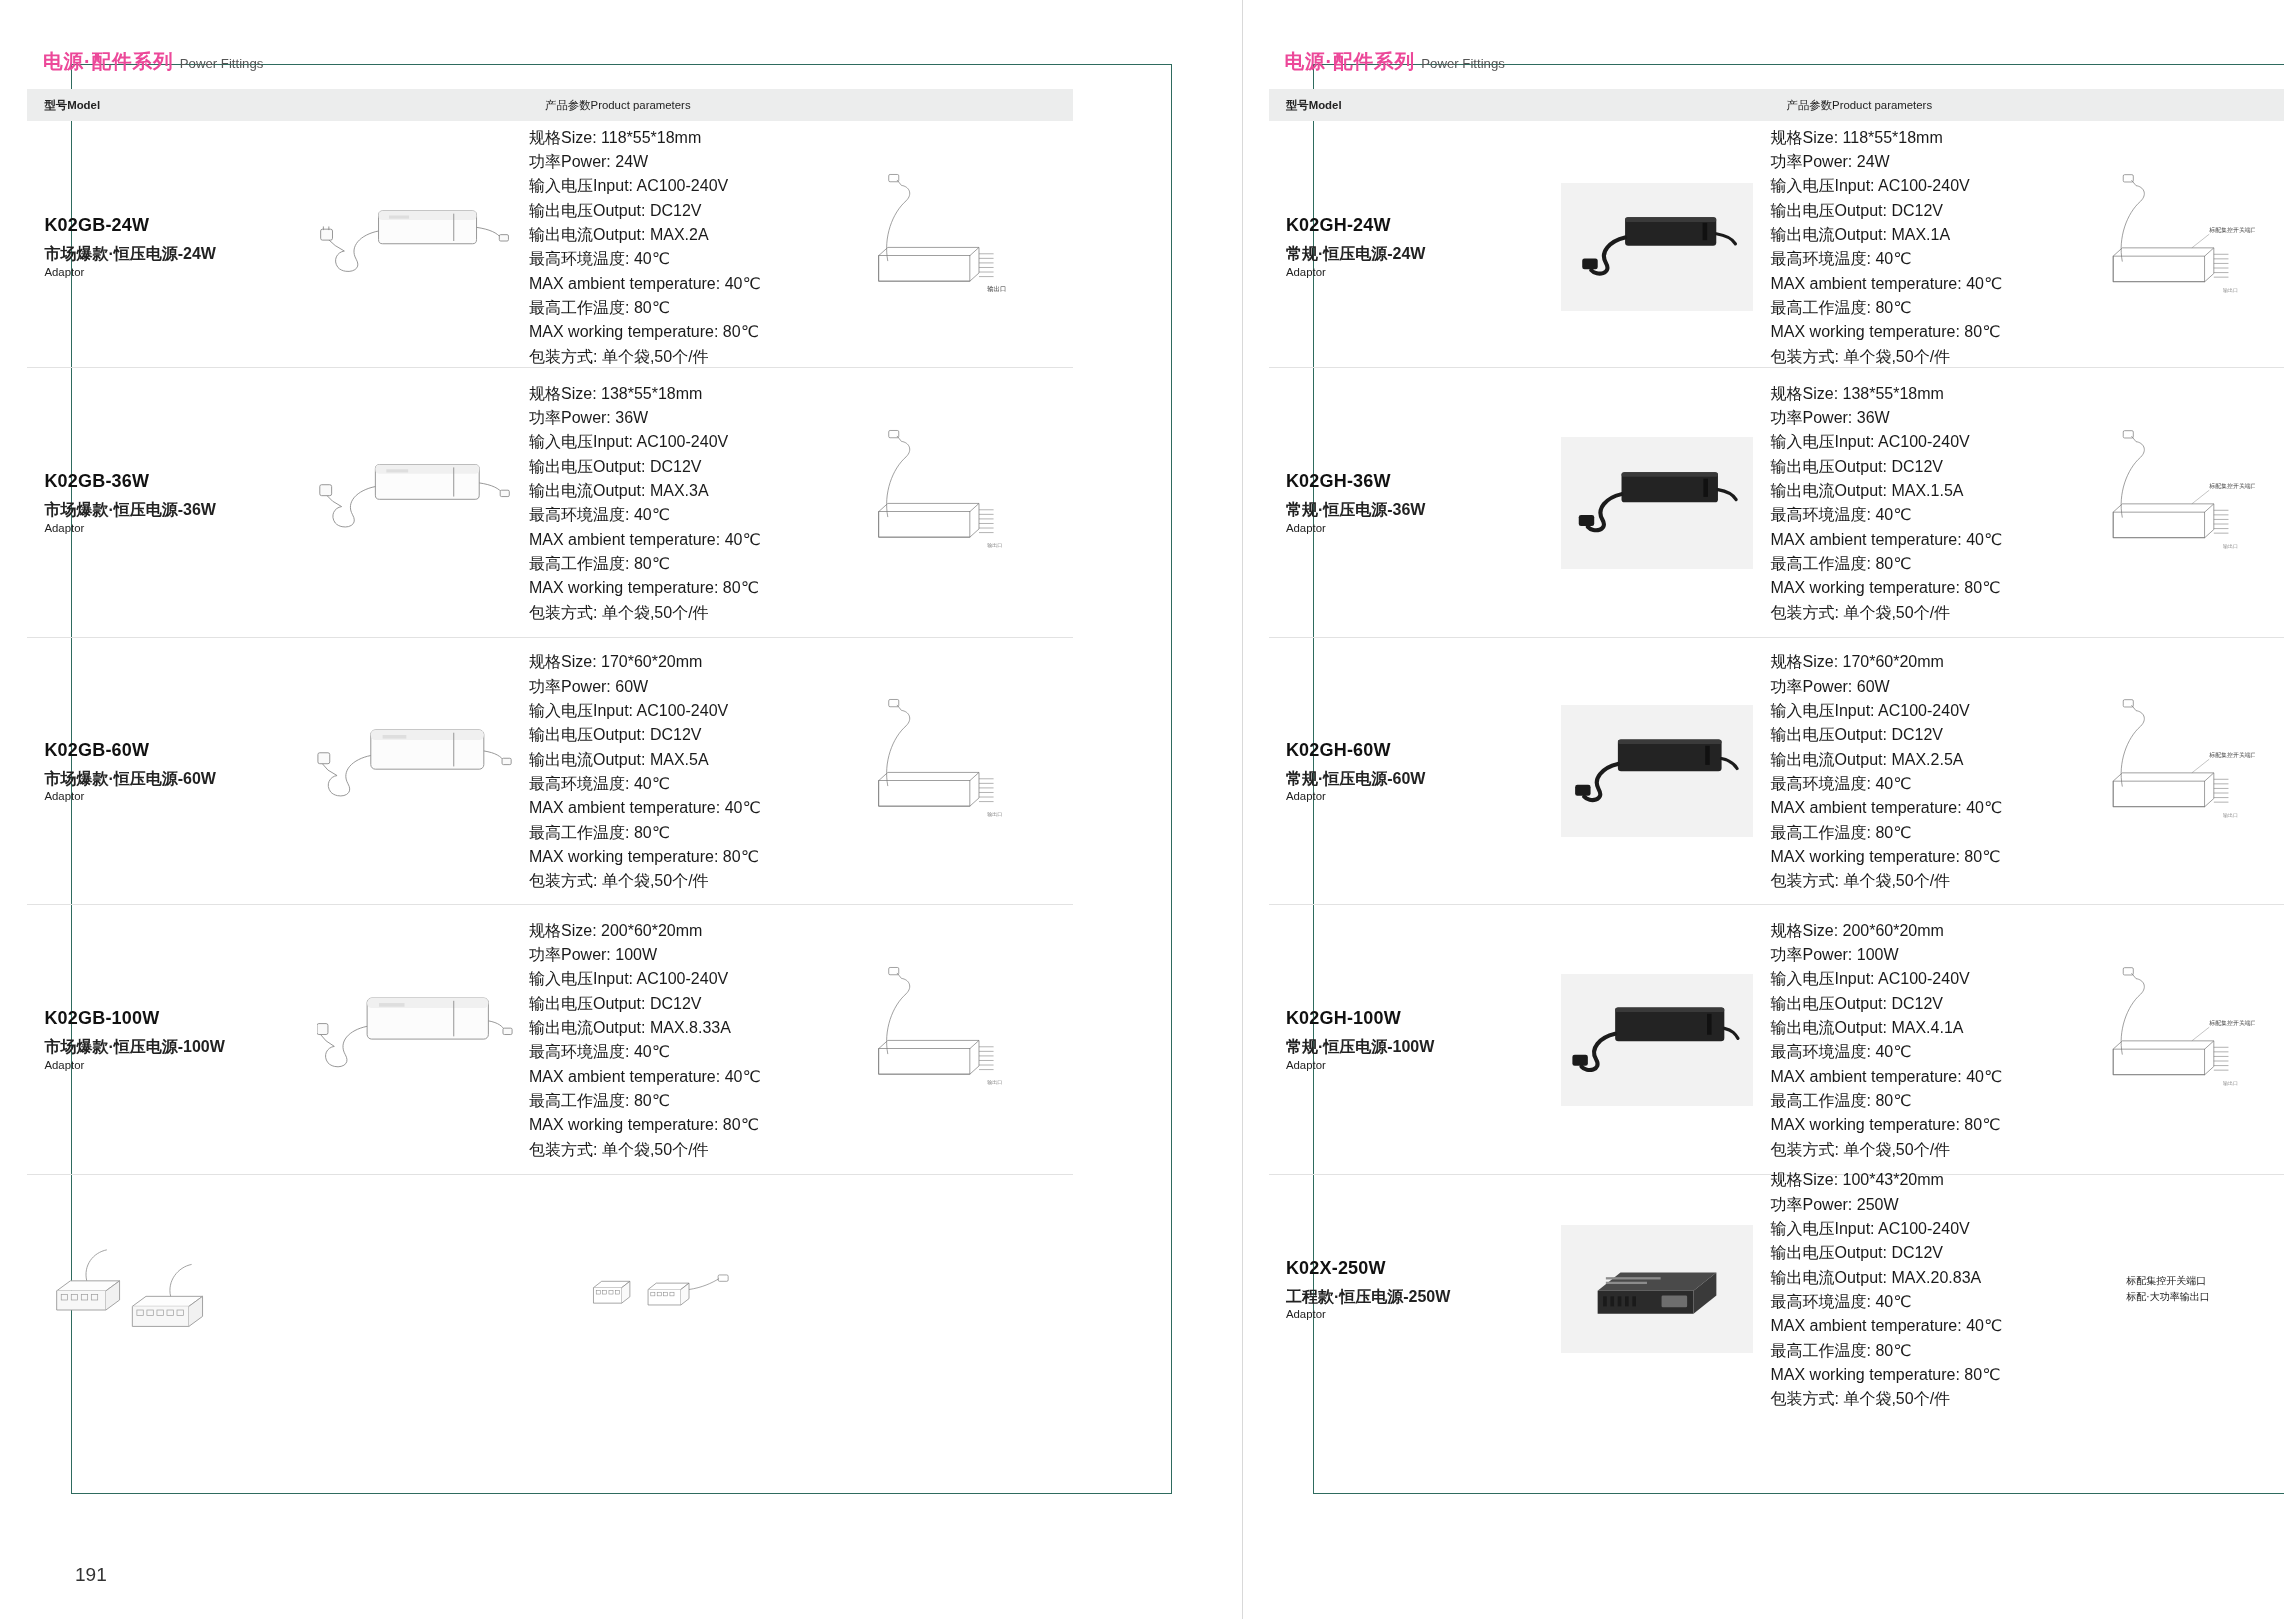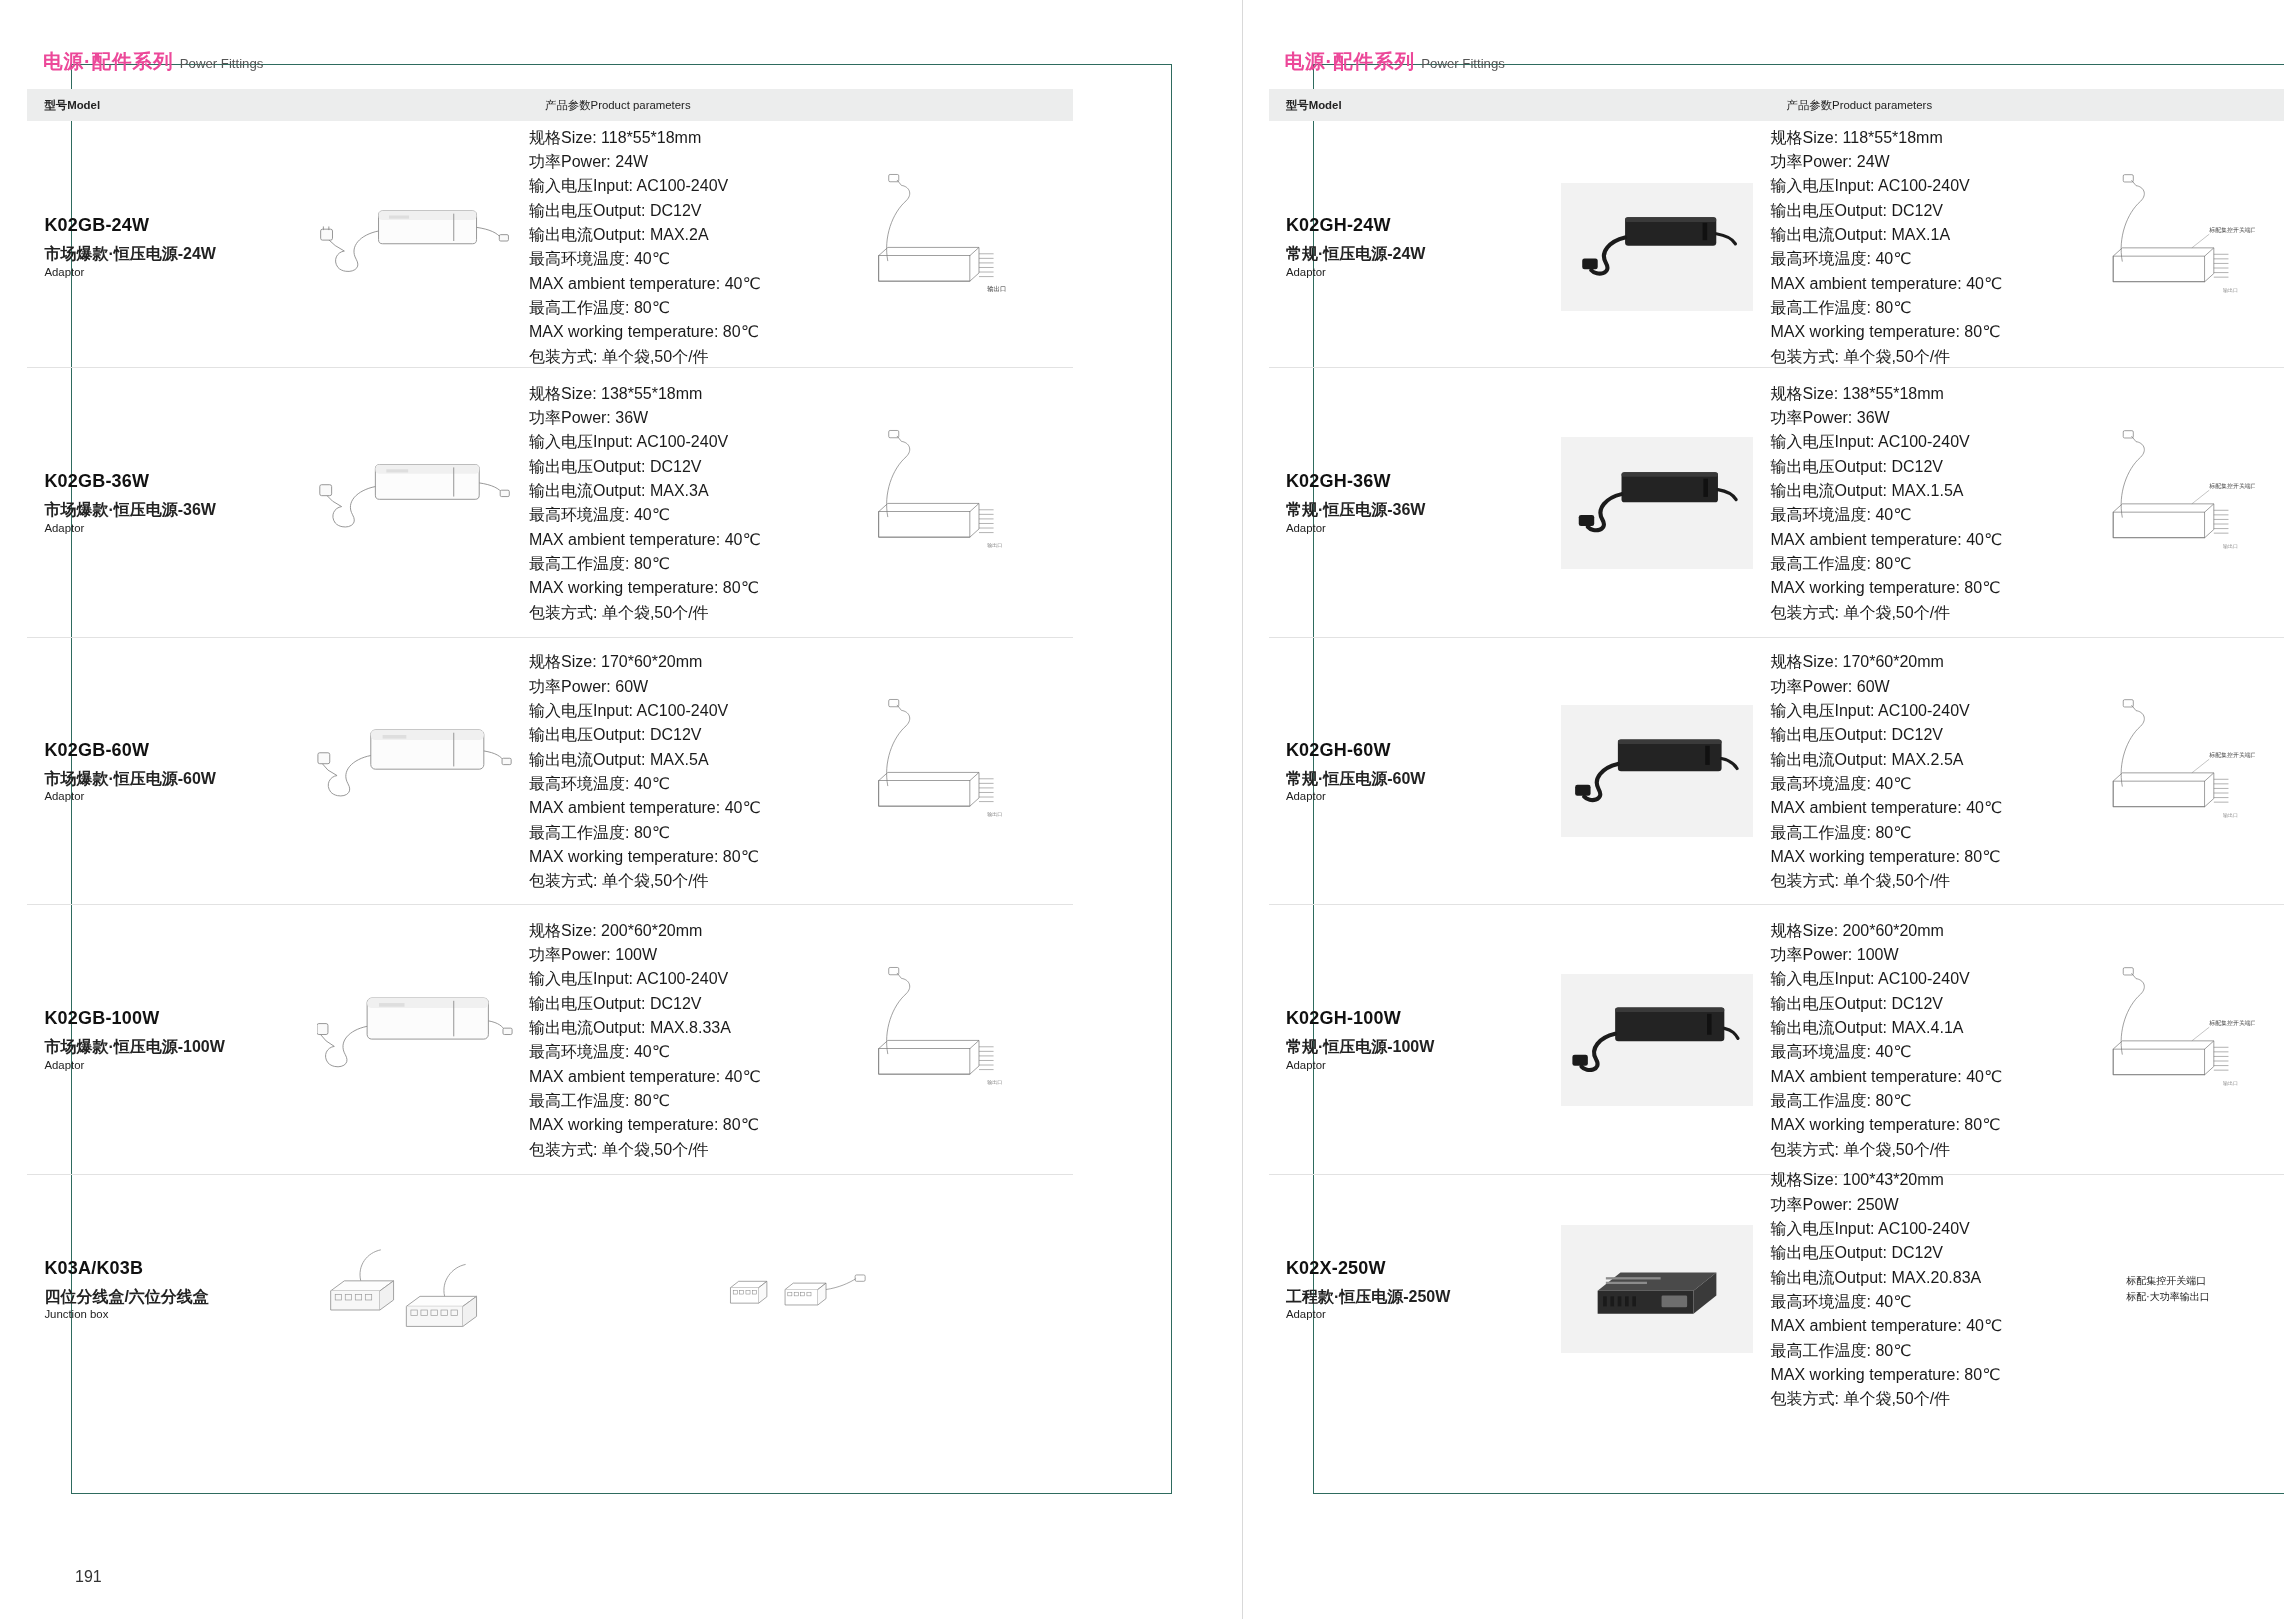--- a/index.html
+++ b/index.html
@@ -80,21 +80,21 @@
     flex:1;
     display:flex;align-items:center;justify-content:center;
     box-sizing:border-box;
   }
 
   .photo-box{background:#f2f2f2;display:flex;align-items:center;justify-content:center;}
 
   .page-num{
     position:absolute;
     bottom:34px;
-    font-size:16px;
+    font-size:19px;
     color:#333;
   }
   .page-left .page-num{left:75px;}
 
   .note-lines{font-size:10px;line-height:1.6;color:#1a1a1a;}
   svg{display:block;}
   .tiny-label{font-size:14px;fill:#333;}
 </style>
 </head>
 <body>
@@ -352,25 +352,20 @@
               </g>
               <line x1="300" y1="246" x2="100" y2="246"></line>
               <line x1="100" y1="246" x2="100" y2="190"></line>
             </g>
             <text x="338" y="268" font-size="11" fill="#777">输出口</text>
           </svg>
         </div>
       </div>
 
       <div class="row" style="height:228px;">
-        <div class="cell-model">
-          <div class="model-code">K03A/K03B</div>
-          <div class="model-desc">四位分线盒/六位分线盒</div>
-          <div class="model-en">Junction box</div>
-        </div>
         <div class="cell-photo">
           <svg width="196" height="105" viewBox="0 0 430 230">
             <g fill="none" stroke="#9a9a9a" stroke-width="2">
 
               <path d="M30 118 L 60 96 L 168 96 L 138 118 Z" fill="#fdfdfd"></path>
               <path d="M30 118 L 30 160 L 138 160 L 138 118" fill="#f7f7f7"></path>
               <path d="M138 118 L 168 96 L 168 138 L 138 160" fill="#f1f1f1"></path>
               <g stroke-width="1.5">
                 <rect x="40" y="126" width="14" height="12"></rect>
                   <rect x="62" y="126" width="14" height="12"></rect>

